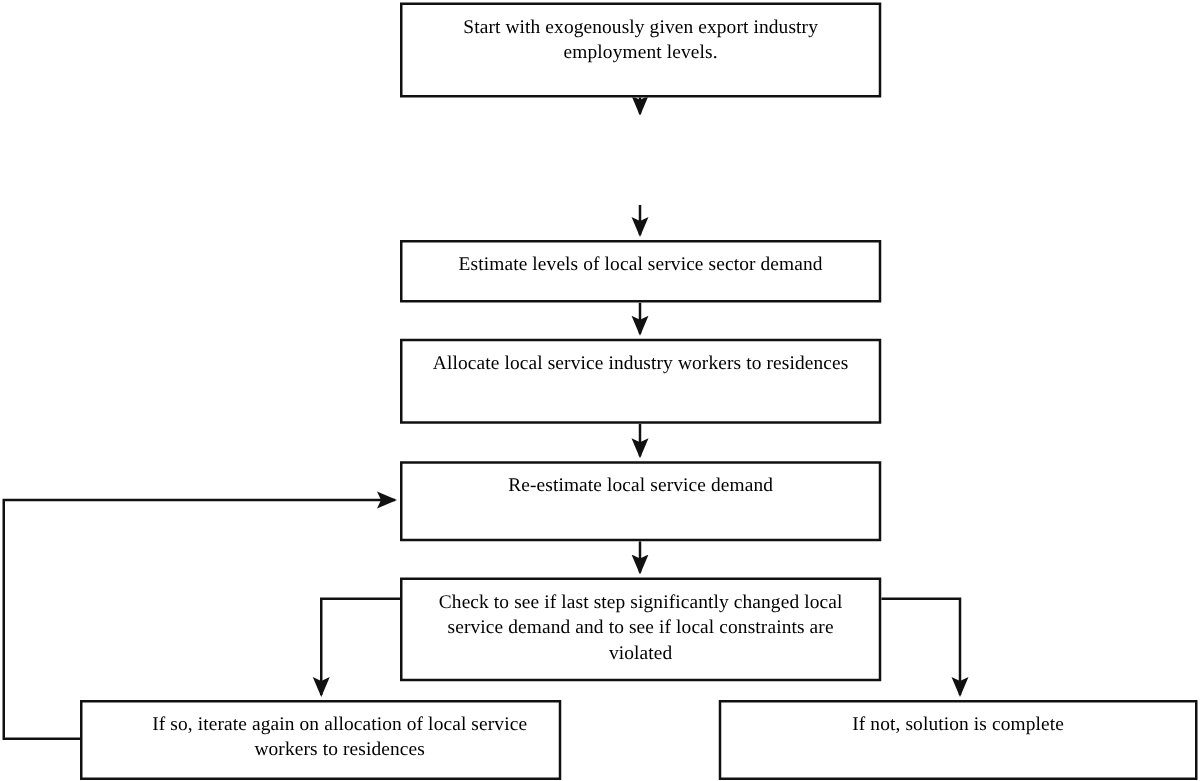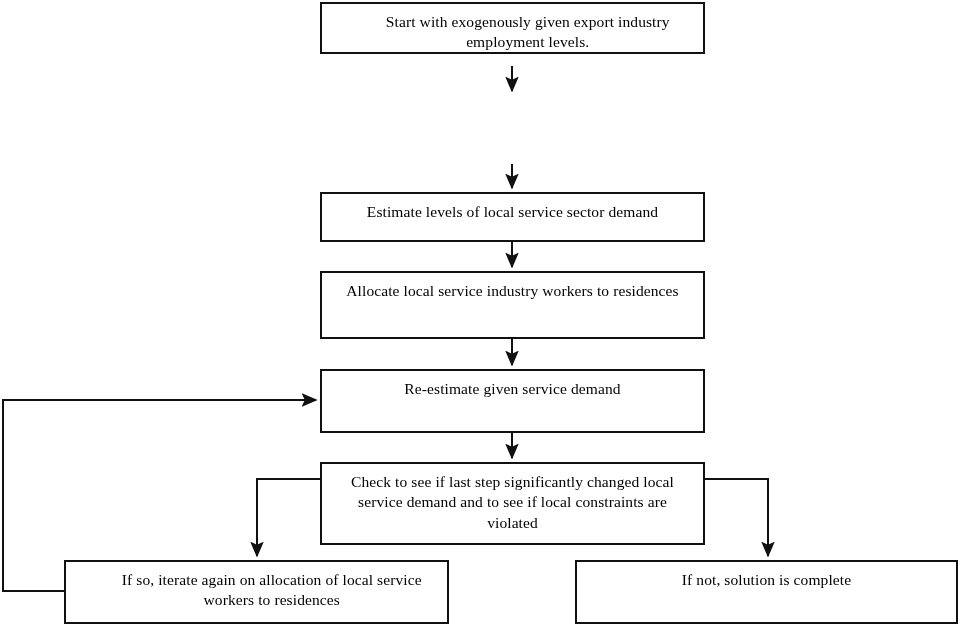--- a/index.html
+++ b/index.html
@@ -82,35 +82,35 @@
 
     <g>
       <path d="M 705 479 L 768 479 L 768 556" fill="none" stroke="#111111" stroke-width="2" marker-end="url(#arrowhead)"></path>
     </g>
 
     <g>
       <path d="M 64 591 L 3 591 L 3 400 L 316 400" fill="none" stroke="#111111" stroke-width="2" marker-end="url(#arrowhead)"></path>
     </g>
   </svg>
 
-  <div class="node-box" style="left:320px; top:2px; width:385px; height:52px;justify-content:flex-end;">
+  <div class="node-box" style="left:320px; top:2px; width:385px; height:76px;">
     <span class="node-label">Start with exogenously given export industry employment levels.</span>
   </div>
 
 
   <div class="node-box" style="left:320px; top:192px; width:385px; height:50px;">
     <span class="node-label">Estimate levels of local service sector demand</span>
   </div>
 
   <div class="node-box" style="left:320px; top:271px; width:385px; height:68px;">
     <span class="node-label">Allocate local service industry workers to residences</span>
   </div>
 
   <div class="node-box" style="left:320px; top:369px; width:385px; height:64px;">
-    <span class="node-label">Re-estimate given service demand</span>
+    <span class="node-label">Re-estimate local service demand</span>
   </div>
 
   <div class="node-box" style="left:320px; top:462px; width:385px; height:83px;">
     <span class="node-label">Check to see if last step significantly changed local service demand and to see if local constraints are violated</span>
   </div>
 
   <div class="node-box" style="left:64px; top:560px; width:385px; height:64px;justify-content:flex-end;">
     <span class="node-label">If so, iterate again on allocation of local service workers to residences</span>
   </div>
 

